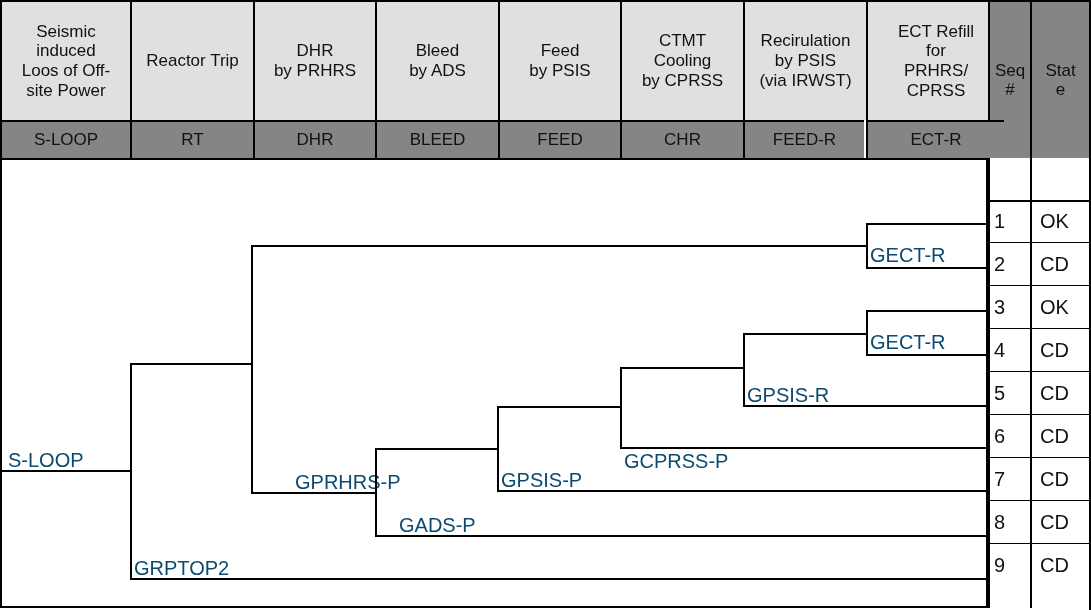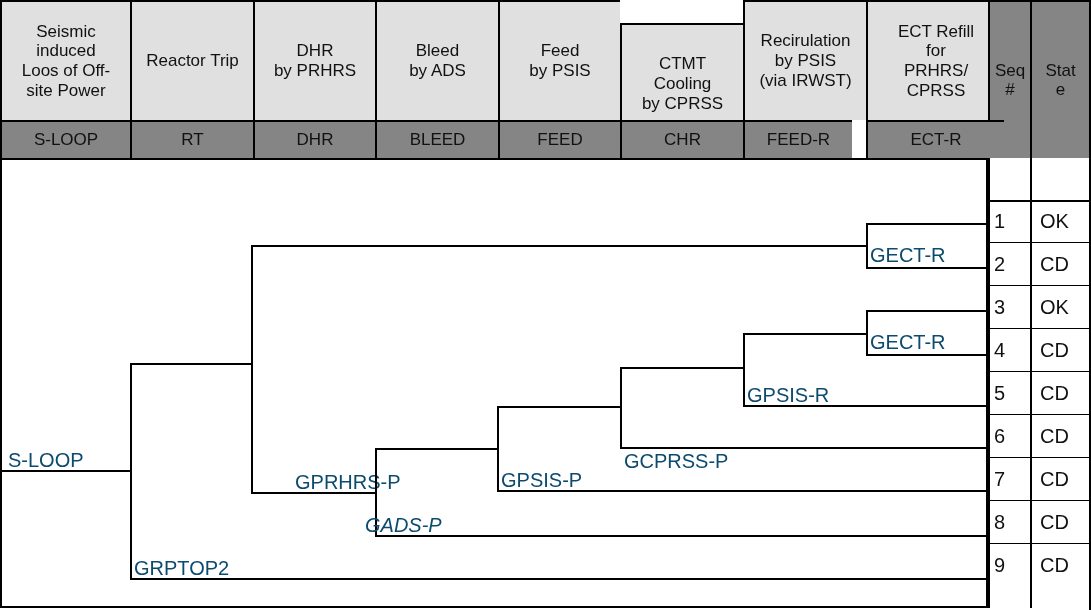--- a/index.html
+++ b/index.html
@@ -99,21 +99,21 @@
     </span>
   </div>
 
   <div class="hdr-cell" style="left:498px;width:122px;">
     <span class="inner">
       <span>Feed</span><br>
       <span>by PSIS</span>
     </span>
   </div>
 
-  <div class="hdr-cell" style="left:620px;width:123px;margin-top:23px;">
+  <div class="hdr-cell" style="left:620px;width:123px;">
     <span class="inner">
       <span>CTMT</span><br>
       <span>Cooling</span><br>
       <span>by CPRSS</span>
     </span>
   </div>
 
   <div class="hdr-cell" style="left:743px;width:123px;">
     <span class="inner">
       <span>Recirulation</span><br>
@@ -142,21 +142,21 @@
       <span>e</span>
     </span>
   </div>
 
   <div class="abbr-cell" style="left:0px;width:130px;">S-LOOP</div>
   <div class="abbr-cell" style="left:130px;width:123px;">RT</div>
   <div class="abbr-cell" style="left:253px;width:122px;">DHR</div>
   <div class="abbr-cell" style="left:375px;width:123px;">BLEED</div>
   <div class="abbr-cell" style="left:498px;width:122px;">FEED</div>
   <div class="abbr-cell" style="left:620px;width:123px;">CHR</div>
-  <div class="abbr-cell" style="left:743px;width:109px;">FEED-R</div>
+  <div class="abbr-cell" style="left:743px;width:121px;">FEED-R</div>
   <div class="abbr-cell" style="left:866px;width:138px;">ECT-R</div>
 
   <div class="band"></div>
   <div class="band-thick"></div>
 
   <div class="tree-frame"></div>
 
   <div class="seq-top-line"></div>
   <div class="sqcol" style="left:988px;"></div>
   <div class="stcol" style="left:1030px;"></div>
@@ -196,21 +196,21 @@
   <div class="v" style="left:251px;top:245px;height:247px;"></div>
 
   <div class="h" style="left:251px;top:245px;width:615px;"></div>
 
   <div class="h" style="left:251px;top:492px;width:124px;"></div>
   <div class="lbl" style="left:247px;top:472px;margin-left:48px;">GPRHRS-P</div>
 
   <div class="v" style="left:375px;top:448px;height:87px;"></div>
   <div class="h" style="left:375px;top:448px;width:123px;"></div>
   <div class="h" style="left:375px;top:535px;width:613px;"></div>
-  <div class="lbl" style="left:365px;top:515px;font-style:italic;">GADS-P</div>
+  <div class="lbl" style="left:399px;top:515px;">GADS-P</div>
 
   <div class="v" style="left:497px;top:406px;height:84px;"></div>
   <div class="h" style="left:497px;top:406px;width:123px;"></div>
   <div class="h" style="left:497px;top:490px;width:491px;"></div>
   <div class="lbl" style="left:501px;top:470px;">GPSIS-P</div>
 
   <div class="v" style="left:620px;top:367px;height:80px;"></div>
   <div class="h" style="left:620px;top:367px;width:123px;"></div>
   <div class="h" style="left:620px;top:447px;width:368px;"></div>
   <div class="lbl" style="left:624px;top:427px;margin-top:24px;">GCPRSS-P</div>

